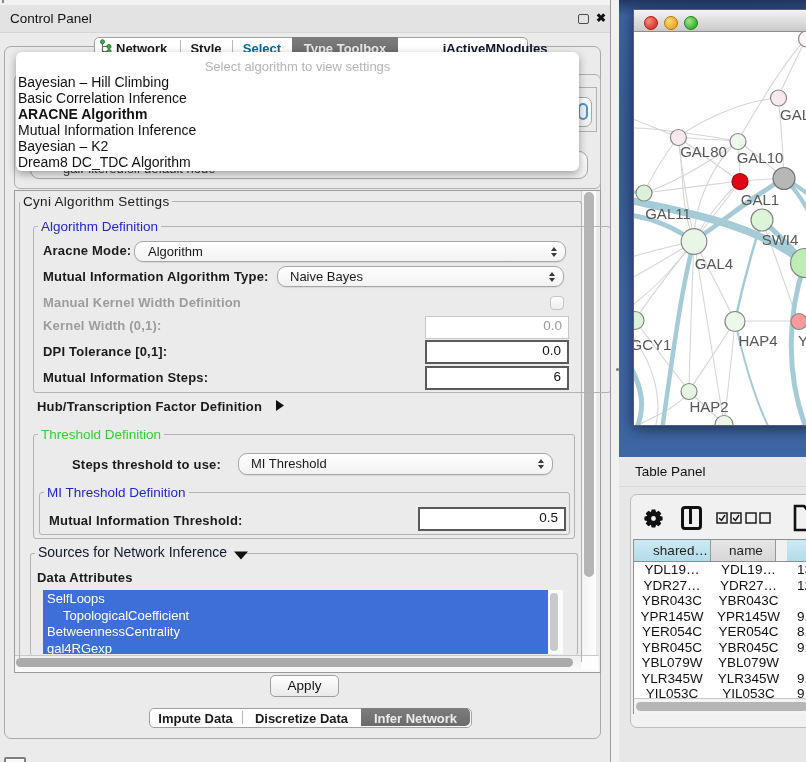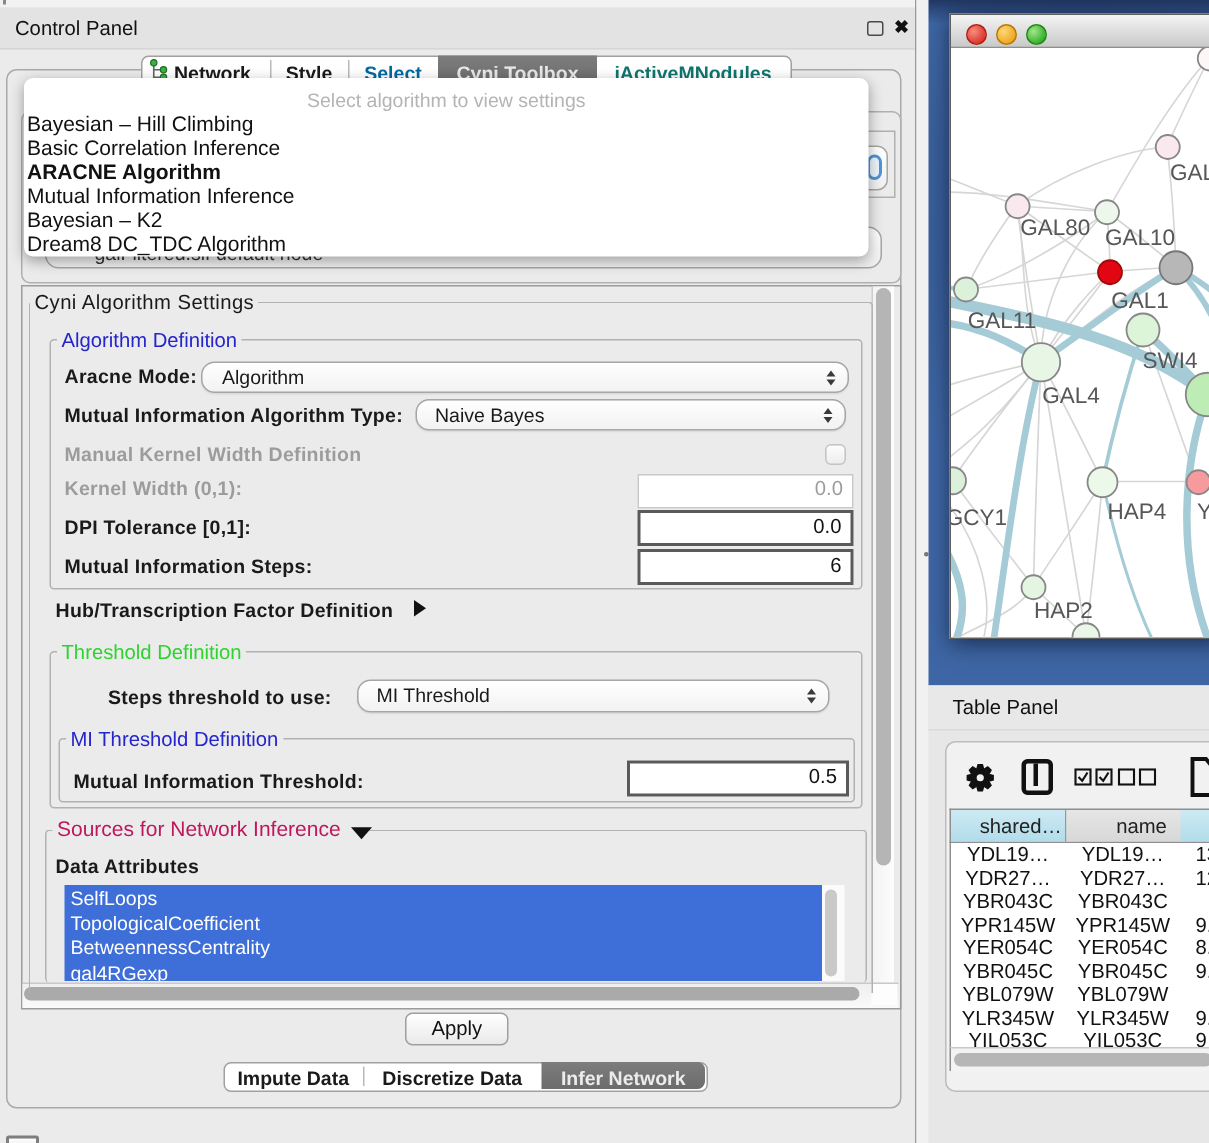--- a/index.html
+++ b/index.html
@@ -37,22 +37,22 @@
 <div class="abs" style="left:292px;top:37px;width:106px;height:20px;background:linear-gradient(#7d7d7d,#6b6b6b);"></div>
 <svg class="abs" style="left:99px;top:39px;" width="13" height="15" viewBox="0 0 13 15">
  <path d="M3.5 3 L3.5 12.5 L9.5 12.5 M3.5 7.5 L9.5 7.5" stroke="#666" stroke-width="1.1" fill="none"></path>
  <circle cx="3.5" cy="2.8" r="2.1" fill="#3fae46" stroke="#1e6f24" stroke-width="0.8"></circle>
  <circle cx="10" cy="7.5" r="2.1" fill="#3fae46" stroke="#1e6f24" stroke-width="0.8"></circle>
  <circle cx="10" cy="12.5" r="2.1" fill="#3fae46" stroke="#1e6f24" stroke-width="0.8"></circle>
 </svg>
 <div class="abs" style="left:116px;top:41px;width:70px;text-align:left;font-size:13px;font-weight:bold;color:#1a1a1a;">Network</div>
 <div class="abs" style="left:180px;top:41px;width:52px;text-align:center;font-size:13px;font-weight:bold;color:#1a1a1a;">Style</div>
 <div class="abs" style="left:232px;top:41px;width:60px;text-align:center;font-size:13px;font-weight:bold;color:#0369a1;">Select</div>
-<div class="abs" style="left:292px;top:41px;width:106px;text-align:center;font-size:13px;font-weight:bold;color:#e9e9e9;">Cyni Toolbox</div>
-<div class="abs" style="left:398px;top:41px;width:128px;text-align:center;font-size:13px;font-weight:bold;color:#0f766e;">jActiveMNodules</div>
+<div class="abs" style="left:292px;top:41px;width:106px;text-align:center;font-size:13px;font-weight:bold;color:#e9e9e9;">Type Toolbox</div>
+<div class="abs" style="left:398px;top:41px;width:128px;text-align:center;font-size:13px;font-weight:bold;color:#0f172a;padding-left:33px;">jActiveMNodules</div>
 
 <div class="abs" style="left:14px;top:74px;width:585px;height:113px;border:1px solid #b0b0b0;border-radius:6px;"></div>
 <div class="abs" style="left:22px;top:87px;width:573px;height:43px;border:1px solid #b0b0b0;"></div>
 <div class="abs" style="left:430px;top:97px;width:160px;height:28px;border:1px solid #a6a6a6;border-radius:7px;background:linear-gradient(#fff,#f0f0f0);"></div>
 <div class="abs" style="left:578px;top:103px;width:6px;height:13px;border:2.5px solid #4f94d5;border-radius:5px;background:#eef4fb;"></div>
 <div class="abs" style="left:30px;top:151px;width:556px;height:26px;border:1px solid #a6a6a6;border-radius:9px;background:linear-gradient(#fff,#efefef);"></div>
 <div class="abs" style="left:63px;top:161px;font-size:13px;color:#333;">galFiltered.sif default node</div>
 
 <div class="abs" style="left:16px;top:52px;width:563px;height:119px;background:#fff;border-radius:6px;box-shadow:0 3px 9px rgba(0,0,0,0.35);"></div>
 <div class="abs" style="left:16px;top:59px;width:563px;text-align:center;font-size:13px;color:#b4b4b4;">Select algorithm to view settings</div>
@@ -71,21 +71,21 @@
 <div class="abs" style="left:584px;top:192px;width:9.5px;height:385px;background:#b5b5b5;border-radius:5px;"></div>
 
 <div class="abs" style="left:15px;top:655px;width:584px;height:16px;background:linear-gradient(#efefef,#fafafa);border-top:1px solid #c9c9c9;"></div>
 <div class="abs" style="left:16px;top:658px;width:557px;height:9px;background:#aaaaaa;border-radius:4.5px;"></div>
 <div class="abs" style="left:581px;top:656px;width:17px;height:14px;background:#fdfdfd;"></div>
 
 <div class="fs" style="left:19px;top:201px;width:561px;height:460px;border-bottom:none;border-radius:3px 3px 0 0;">
   <div class="lbl" style="color:#1a1a1a;left:0px;letter-spacing:0.3px;">Cyni Algorithm Settings</div>
 </div>
 
-<div class="fs" style="left:33px;top:226px;width:540px;height:165px;">
+<div class="fs" style="left:33px;top:226px;width:540px;height:165px;padding-left:36px;">
   <div class="lbl" style="color:#2525cc;">Algorithm Definition</div>
 </div>
 <div class="blbl" style="left:43px;top:243px;">Aracne Mode:</div>
 <div class="combo" style="left:134px;top:241px;width:430px;height:19px;">
     <span style="position:absolute;left:13px;top:2px;">Algorithm</span>
     <span class="ar">
       <i class="up"></i>
       <i class="dn"></i>
     </span>
   </div>
@@ -123,29 +123,29 @@
     </span>
   </div>
 
 <div class="fs" style="left:39px;top:492px;width:529px;height:41px;">
   <div class="lbl" style="color:#2525cc;">MI Threshold Definition</div>
 </div>
 <div class="blbl" style="left:49px;top:513px;">Mutual Information Threshold:</div>
 <div class="fld" style="left:418px;top:507px;width:138px;height:19px;border:2px solid #5a5a5a;color:#111;padding:1px 6px 0 0;">0.5</div>
 
 <div class="fs" style="left:30px;top:553px;width:546px;height:101px;border-bottom:none;">
-  <div class="lbl" style="color:#be185d;font-size:14px;top:-9px;">Sources for Network Inference&nbsp;&nbsp;&nbsp;</div>
+  <div class="lbl" style="color:#0f172a;font-size:14px;top:-9px;">Sources for Network Inference&nbsp;&nbsp;&nbsp;</div>
 </div>
 <svg class="abs" style="left:234px;top:551px;" width="14" height="9">
     <path d="M0 0.5 L14 0.5 L7 8.5 Z" fill="#111"></path>
   </svg>
 <div class="blbl" style="left:37px;top:570px;">Data Attributes</div>
 <div class="abs" style="left:43px;top:590px;width:505px;height:64px;background:#3e6ed8;color:#fff;font-size:13px;line-height:16.5px;padding-top:1px;box-sizing:border-box;overflow:hidden;">
 <span style="margin-left:4px;">SelfLoops</span><br>
-<span style="margin-left:4px;">TopologicalCoefficient</span><br>
+<span style="margin-left:20px;">TopologicalCoefficient</span><br>
 <span style="margin-left:4px;">BetweennessCentrality</span><br>
 <span style="margin-left:4px;">gal4RGexp</span>
 </div>
 <div class="abs" style="left:548px;top:590px;width:15px;height:64px;background:#fbfbfb;"></div>
 <div class="abs" style="left:550px;top:593px;width:8px;height:58px;background:#c9c9c9;border-radius:4px;"></div>
 
 <div class="abs" style="left:270px;top:675px;width:67px;height:20px;border:1px solid #9f9f9f;border-radius:5px;background:linear-gradient(#ffffff,#e9e9e9);text-align:center;font-size:13.5px;color:#111;line-height:20px;">Apply</div>
 
 <div class="abs" style="left:149px;top:708px;width:321px;height:18px;background:#fff;border:1px solid #a0a0a0;border-radius:5px;"></div>
 <div class="abs" style="left:242px;top:711px;width:1px;height:13px;background:#b9b9b9;"></div>
@@ -278,21 +278,21 @@
   </g>
   <path d="M3 6 L5.5 8.5 L9 3" stroke="#111" stroke-width="1.4" fill="none"></path>
   <path d="M17 6 L19.5 8.5 L23 3" stroke="#111" stroke-width="1.4" fill="none"></path>
 </svg>
 <svg class="abs" style="left:793px;top:504px;" width="13" height="28" viewBox="0 0 13 28">
   <path d="M2 2 L11 2 L16 8 L16 26 L2 26 Z" fill="none" stroke="#111" stroke-width="2.6"></path>
 </svg>
 
 <div class="abs" style="left:633px;top:539px;width:173px;height:23px;border:1px solid #8e8e8e;border-right:none;box-sizing:border-box;">
   <div class="abs" style="left:0;top:0;width:59px;height:21px;background:linear-gradient(#cdeaf3,#b2dcea);border-right:1px solid #979797;text-align:center;font-size:13.5px;color:#222;line-height:21px;padding-left:17px;">shared…</div>
-  <div class="abs" style="left:77px;top:0;width:58px;height:21px;background:linear-gradient(#e6e6e6,#d7d7d7);border-right:1px solid #979797;text-align:center;font-size:13.5px;color:#222;line-height:21px;padding-left:21px;">name</div>
+  <div class="abs" style="left:77px;top:0;width:58px;height:21px;background:linear-gradient(#e6e6e6,#d7d7d7);border-right:1px solid #979797;text-align:center;font-size:13.5px;color:#222;line-height:21px;padding-left:6px;">name</div>
   <div class="abs" style="left:153px;top:0;width:20px;height:21px;background:linear-gradient(#cdeaf3,#b2dcea);"></div>
 </div>
 
 <div class="abs" style="left:633px;top:562px;width:173px;height:136px;background:#fff;border-left:1px solid #8e8e8e;overflow:hidden;font-size:13.5px;color:#111;">
   <div style="position:absolute;left:0;top:0;width:76px;text-align:center;line-height:15.5px;">YDL19…<br>YDR27…<br>YBR043C<br>YPR145W<br>YER054C<br>YBR045C<br>YBL079W<br>YLR345W<br>YIL053C</div>
   <div style="position:absolute;left:77px;top:0;width:75px;text-align:center;line-height:15.5px;">YDL19…<br>YDR27…<br>YBR043C<br>YPR145W<br>YER054C<br>YBR045C<br>YBL079W<br>YLR345W<br>YIL053C</div>
   <div style="position:absolute;left:163px;top:0;width:40px;line-height:15.5px;">13<br>12<br><br>9.<br>8.<br>9.<br><br>9.<br>9</div>
 </div>
 
 <div class="abs" style="left:633px;top:698px;width:173px;height:15px;background:#f3f3f3;border-top:1px solid #c9c9c9;border-left:1px solid #8e8e8e;"></div>

